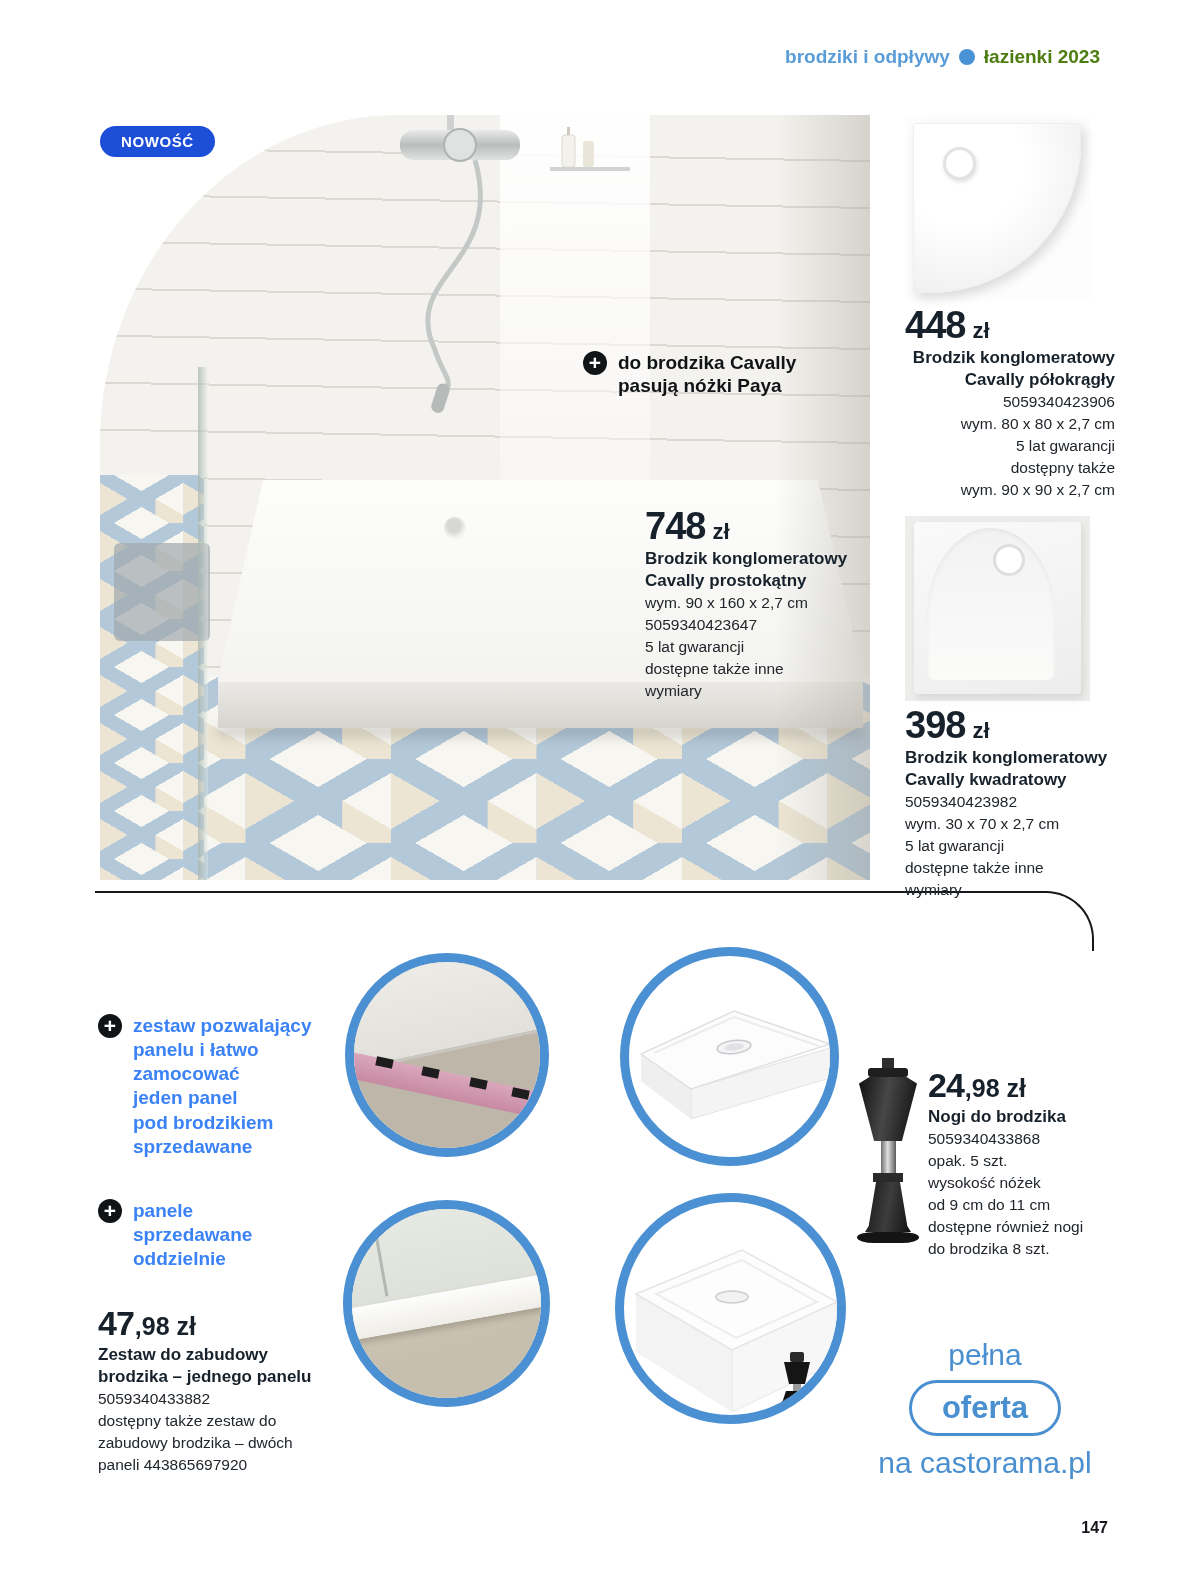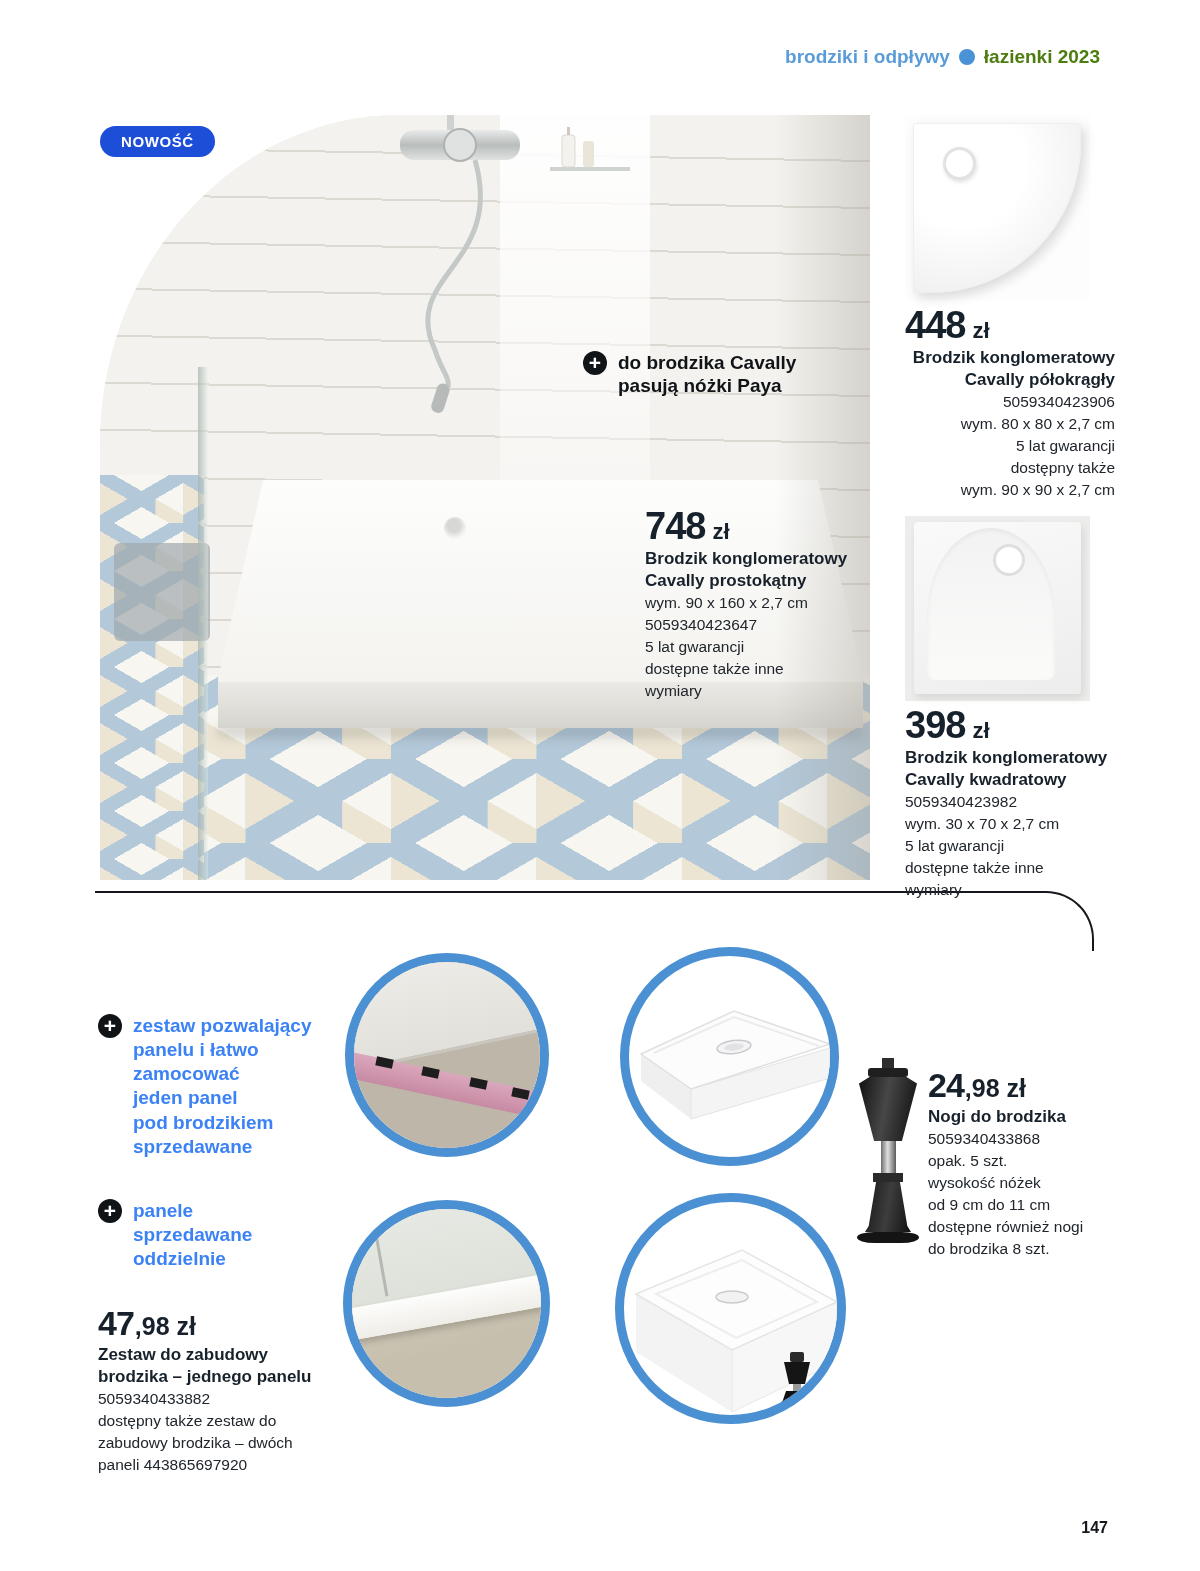--- a/index.html
+++ b/index.html
@@ -346,16 +346,21 @@
     </div>
     <div class="nm">Nogi do brodzika</div>
     <div class="dt">5059340433868</div>
     <div class="dt">opak. 5 szt.</div>
     <div class="dt">wysokość nóżek</div>
     <div class="dt">od 9 cm do 11 cm</div>
     <div class="dt">dostępne również nogi</div>
     <div class="dt">do brodzika 8 szt.</div>
   </div>
 
+  <div class="offer">
+    <div class="o1">pełna</div>
+    <div class="pill">oferta</div>
+    <div class="o2">na castorama.pl</div>
+  </div>
 
   <div class="pagenum">147</div>
 
 </div>
 
 </body></html>

